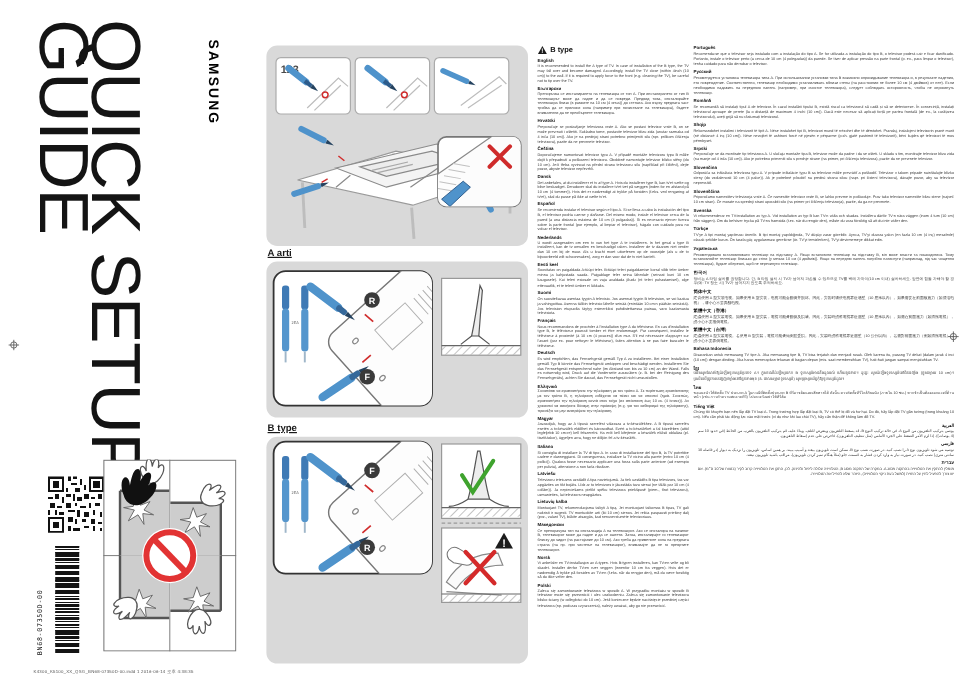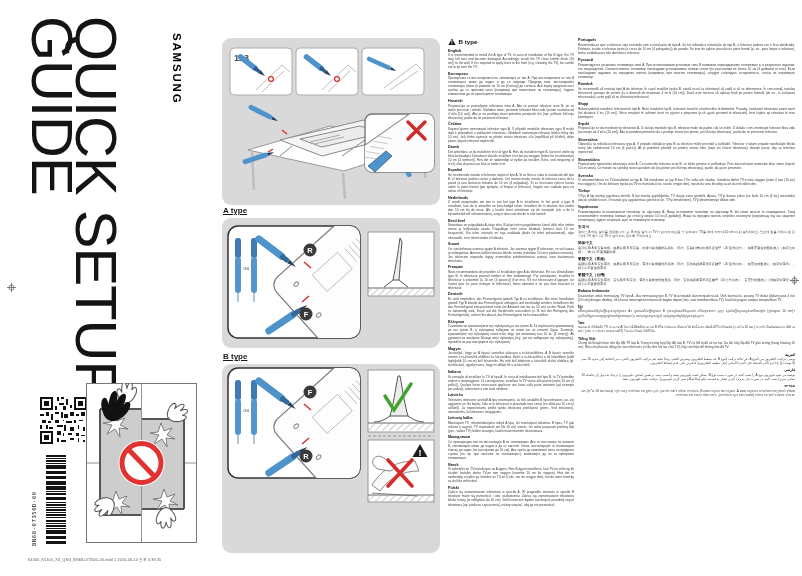--- a/index.html
+++ b/index.html
@@ -153,21 +153,21 @@
           </g>
         </g>
         <path d="M146 128 l18 -15 6 5 -17 16 z" fill="#4f93cb" stroke="#2d5c8c" stroke-width="0.8"></path>
       </g>
       <g stroke="#cf2b2b" stroke-width="3.4" stroke-linecap="round">
         <path d="M186 84 l17 17 M203 84 l-17 17"></path>
       </g>
     </svg>
   </div>
 
-  <div class="type-label label-a">A type</div>
+  <div class="type-label label-a">A arti</div>
   <div class="panel panel-a">
     <svg width="218" height="130" viewBox="0 0 218 130">
       <defs>
         <clipPath id="clipA">
             <rect x="6" y="8" width="132" height="112" rx="10"></rect>
           </clipPath>
         <pattern id="hA" width="5" height="8" patternUnits="userSpaceOnUse" patternTransform="rotate(45)">
           <line x1="0" y1="0" x2="0" y2="8" stroke="#9a9a9a" stroke-width="1"></line>
         </pattern>
       </defs>

